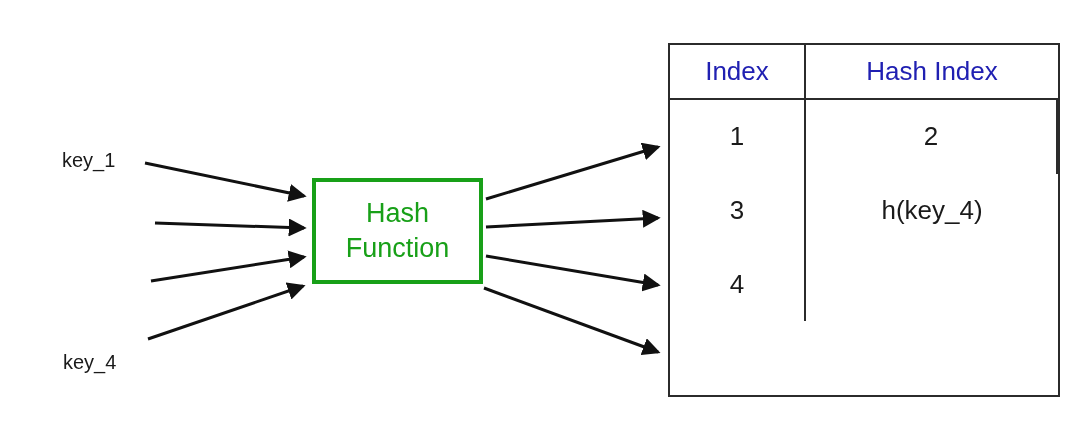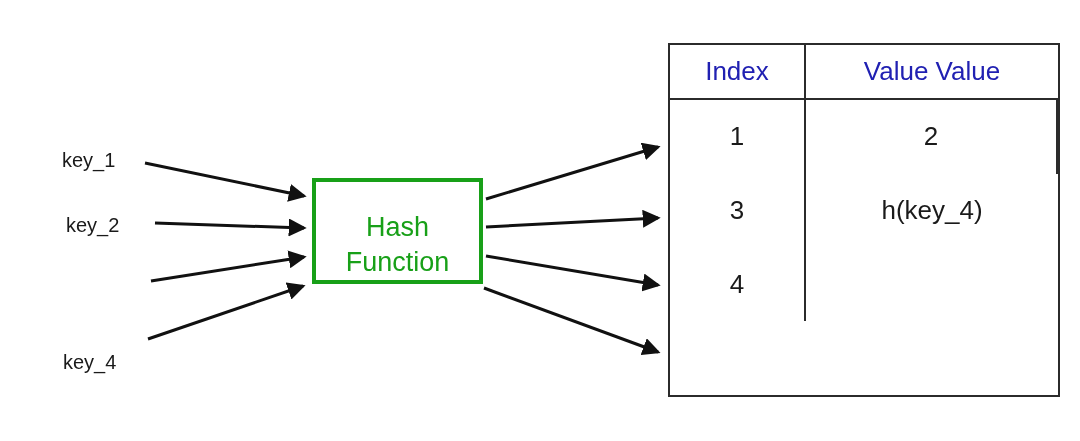--- a/index.html
+++ b/index.html
@@ -36,21 +36,21 @@
   .key-4 { left: 63px;  top: 338px; margin-top: 24px; }
   
   .hash-box {
     position: absolute;
     left: 312px; top: 178px;
     width: 171px; height: 106px;
     box-sizing: border-box;
     border: 4px solid var(--box-green, #18a018);
     background: #ffffff;
     display: flex;
-    align-items: flex-end;
+    align-items: center;
     justify-content: center;
   }
   .hash-box-label {
     display: block;
     width: 130px;
     text-align: center;
     font-size: 27px;
     line-height: 1.3;
     color: var(--box-green, #18a018);
   }
@@ -96,30 +96,29 @@
     <line x1="151" y1="281" x2="304" y2="257" stroke="#111111" stroke-width="3" marker-end="url(#ah)"></line>
     <line x1="148" y1="339" x2="303" y2="286" stroke="#111111" stroke-width="3" marker-end="url(#ah)"></line>
 
     <line x1="486" y1="199" x2="658" y2="147" stroke="#111111" stroke-width="3" marker-end="url(#ah)"></line>
     <line x1="486" y1="227" x2="658" y2="218" stroke="#111111" stroke-width="3" marker-end="url(#ah)"></line>
     <line x1="486" y1="256" x2="658" y2="285" stroke="#111111" stroke-width="3" marker-end="url(#ah)"></line>
     <line x1="484" y1="288" x2="658" y2="352" stroke="#111111" stroke-width="3" marker-end="url(#ah)"></line>
   </svg>
 
   <div class="key-label key-1">key_1</div>
-  <div class="key-label key-2">key_2</div>
   <div class="key-label key-4">key_4</div>
 
   <div class="hash-box">
     <span class="hash-box-label">Hash Function</span>
   </div>
 
   <div class="hash-table">
     <div class="cell header col-1">Index</div>
-    <div class="cell header">Value Value</div>
+    <div class="cell header">Hash Index</div>
 
     <div class="cell col-1">1</div>
 
     <div class="cell col-1">2</div>
 
     <div class="cell col-1">3</div>
     <div class="cell">h(key_4)</div>
 
     <div class="cell col-1">4</div>
   </div>

